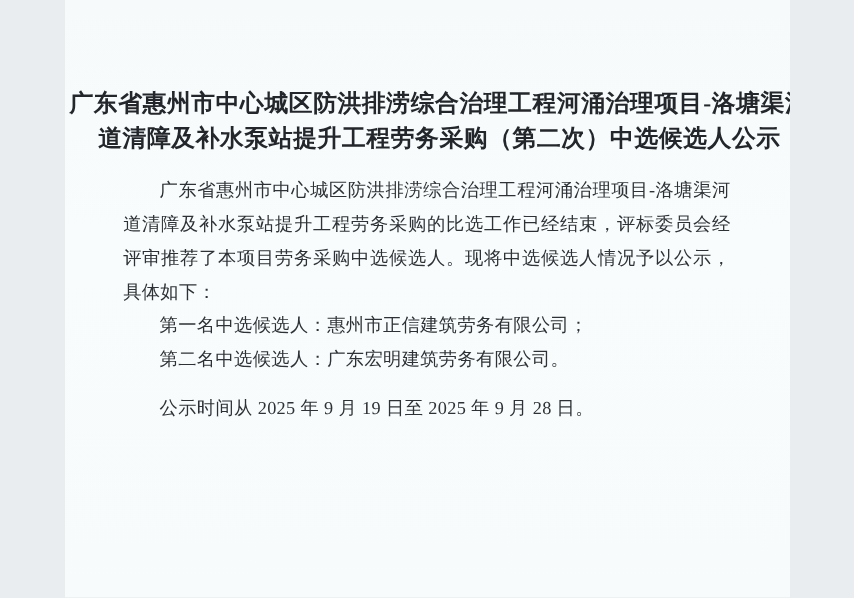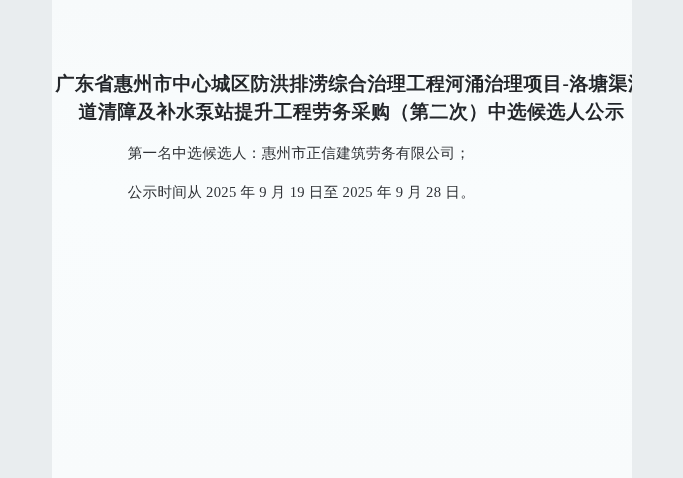--- a/index.html
+++ b/index.html
@@ -49,21 +49,23 @@
     margin-top: 12px !important;
   }
 </style>
 </head>
 <body>
 
 <div class="page">
   <h1 class="title">广东省惠州市中心城区防洪排涝综合治理工程河涌治理项目-洛塘渠河道清障及补水泵站提升工程劳务采购（第二次）中选候选人公示</h1>
 
   <div class="doc-body">
+    <p class="indent">广东省惠州市中心城区防洪排涝综合治理工程河涌治理项目-洛塘渠河道清障及补水泵站提升工程劳务采购的比选工作已经结束，评标委员会经评审推荐了本项目劳务采购中选候选人。现将中选候选人情况予以公示，具体如下：</p>
 
 
     <p class="indent">第一名中选候选人：惠州市正信建筑劳务有限公司；</p>
 
+    <p class="indent">第二名中选候选人：广东宏明建筑劳务有限公司。</p>
 
     <p class="indent date-line">公示时间从 2025 年 9 月 19 日至 2025 年 9 月 28 日。</p>
 
   </div>
 </div>
 
 </body></html>

